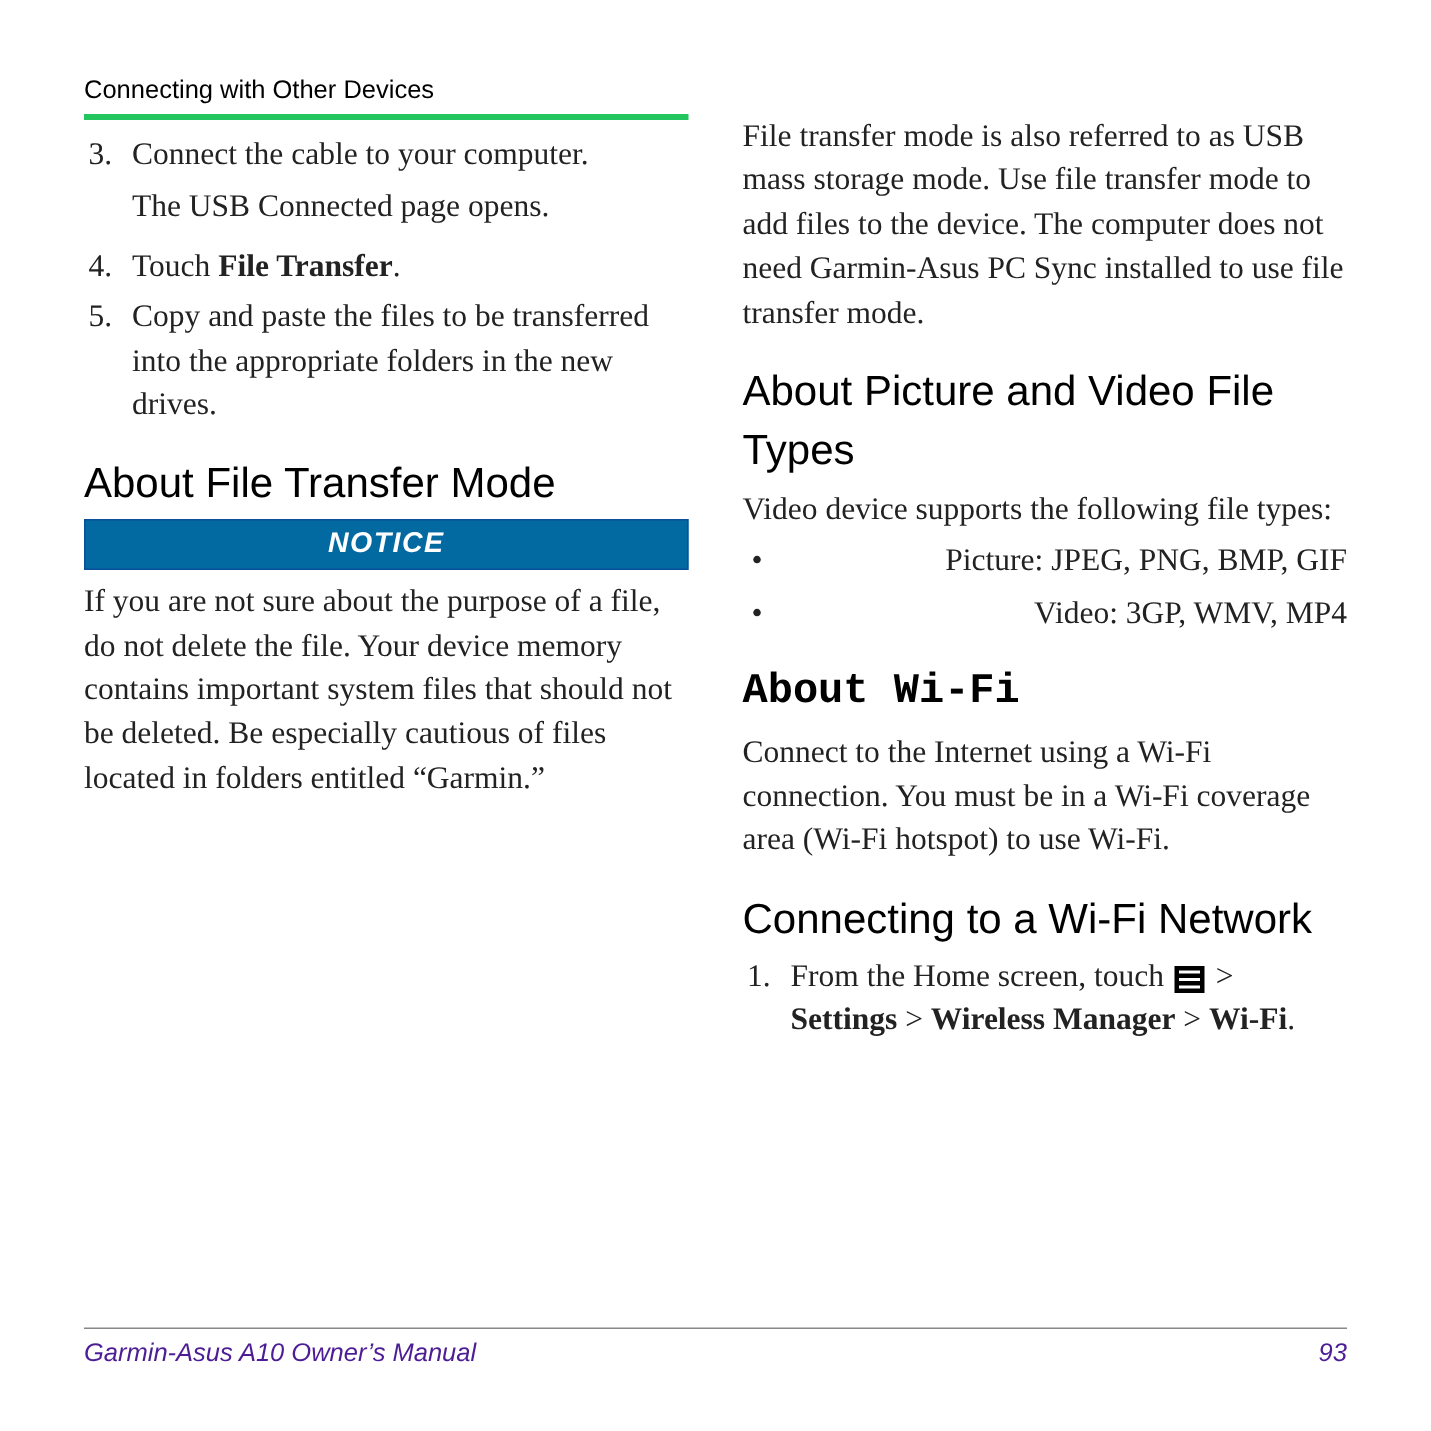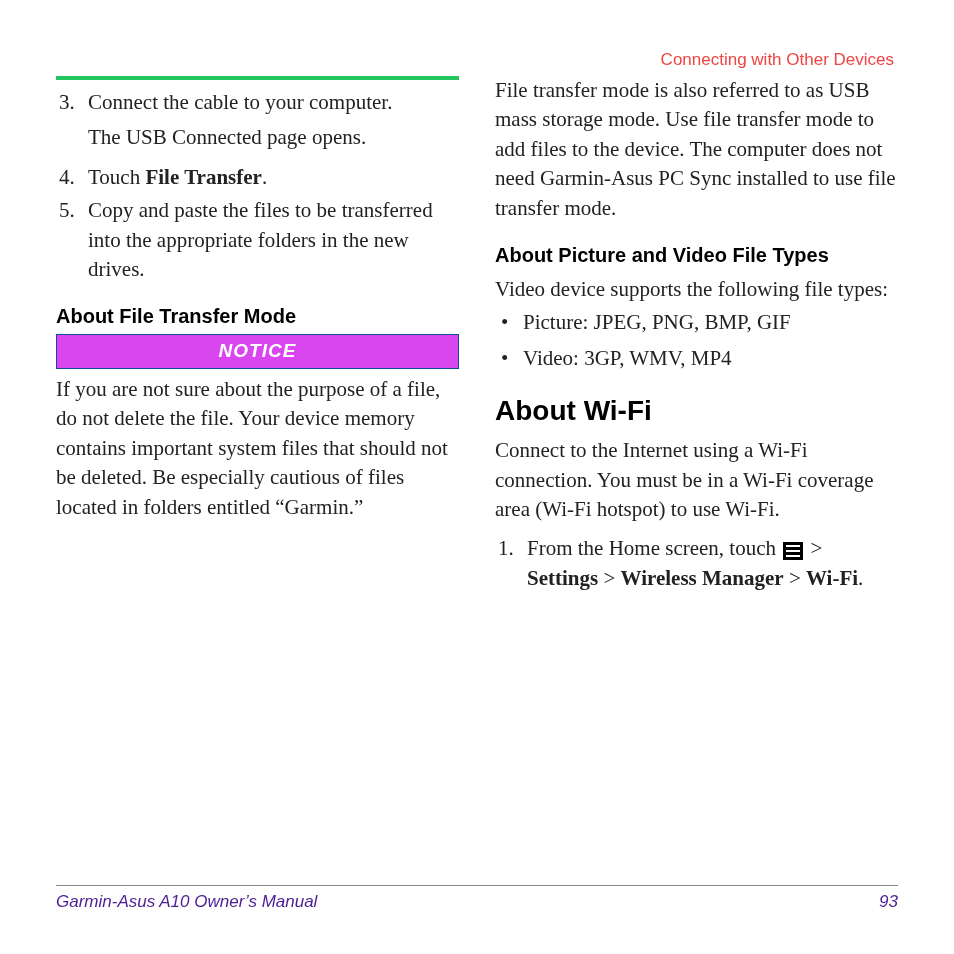--- a/index.html
+++ b/index.html
@@ -12,22 +12,22 @@
   .page {
     width: 954px;
     height: 954px;
     box-sizing: border-box;
     padding: 50px 56px 40px 56px;
     position: relative;
   }
   .header-right {
     font-family: Arial, Helvetica, sans-serif;
     font-size: 17px;
-    color: #ef4444;
-    text-align: right;
+    color: #000000;
+    text-align: left;
     padding-right: 4px;
     margin-bottom: 6px;
   }
   .cols {
     display: flex;
     gap: 36px;
   }
   .col {
     flex: 1;
     font-size: 21px;
@@ -44,53 +44,54 @@
   }
   ol > li {
     padding-left: 8px;
     margin-bottom: 4px;
   }
   .para { margin: 6px 0 10px 0; }
   .sub { margin: 6px 0 10px 0; }
   .bold { font-weight: bold; }
   h3.sans {
     font-family: Arial, Helvetica, sans-serif;
-    font-weight: bold;
-    font-size: 20px;
+    font-weight: normal;
+    font-size: 28px;
     margin: 18px 0 4px 0;
     color: #000;
   }
   h2.sans {
-    font-family: Liberation Sans, sans-serif;
+    font-family: Liberation Mono, monospace;
     font-weight: bold;
     font-size: 28px;
     margin: 18px 0 4px 0;
     color: #000;
   }
   .notice-bar {
-    background: #d946ef;
+    background: #0369a1;
     color: #fff;
     font-family: Arial, Helvetica, sans-serif;
     font-style: italic;
     font-weight: bold;
     text-align: center;
     padding: 3px 0;
     letter-spacing: 1px;
     border: 1px solid #0b4f9a;
     font-size: 19px;
   }
   ul.bullets {
     list-style: none;
     padding-left: 0;
     margin: 4px 0 6px 0;
   }
   ul.bullets > li {
     padding-left: 28px;
     position: relative;
     margin-bottom: 6px;
+    text-align: right;
   }
   ul.bullets > li::before {
     content: "•";
     position: absolute;
     left: 6px;
     top: 0;
   }
   .menu-icon {
     display: inline-block;
     width: 20px;
@@ -163,20 +164,21 @@
       <h3 class="sans">About Picture and Video File Types</h3>
       <div class="para" style="margin-bottom:4px">Video device supports the following file types:</div>
       <ul class="bullets">
         <li>Picture: JPEG, PNG, BMP, GIF</li>
         <li>Video: 3GP, WMV, MP4</li>
       </ul>
 
       <h2 class="sans">About Wi-Fi</h2>
       <div class="para">Connect to the Internet using a Wi-Fi connection. You must be in a Wi-Fi coverage area (Wi-Fi hotspot) to use Wi-Fi.</div>
 
+      <h3 class="sans">Connecting to a Wi-Fi Network</h3>
       <ol>
         <li>
           <span>From the Home screen, touch </span><span class="menu-icon"></span>
           <span> &gt; </span><span class="bold">Settings</span><span> &gt; </span><span class="bold">Wireless Manager</span><span> &gt; </span><span class="bold">Wi-Fi</span><span>.</span>
         </li>
       </ol>
 
     </div>
   </div>
 

